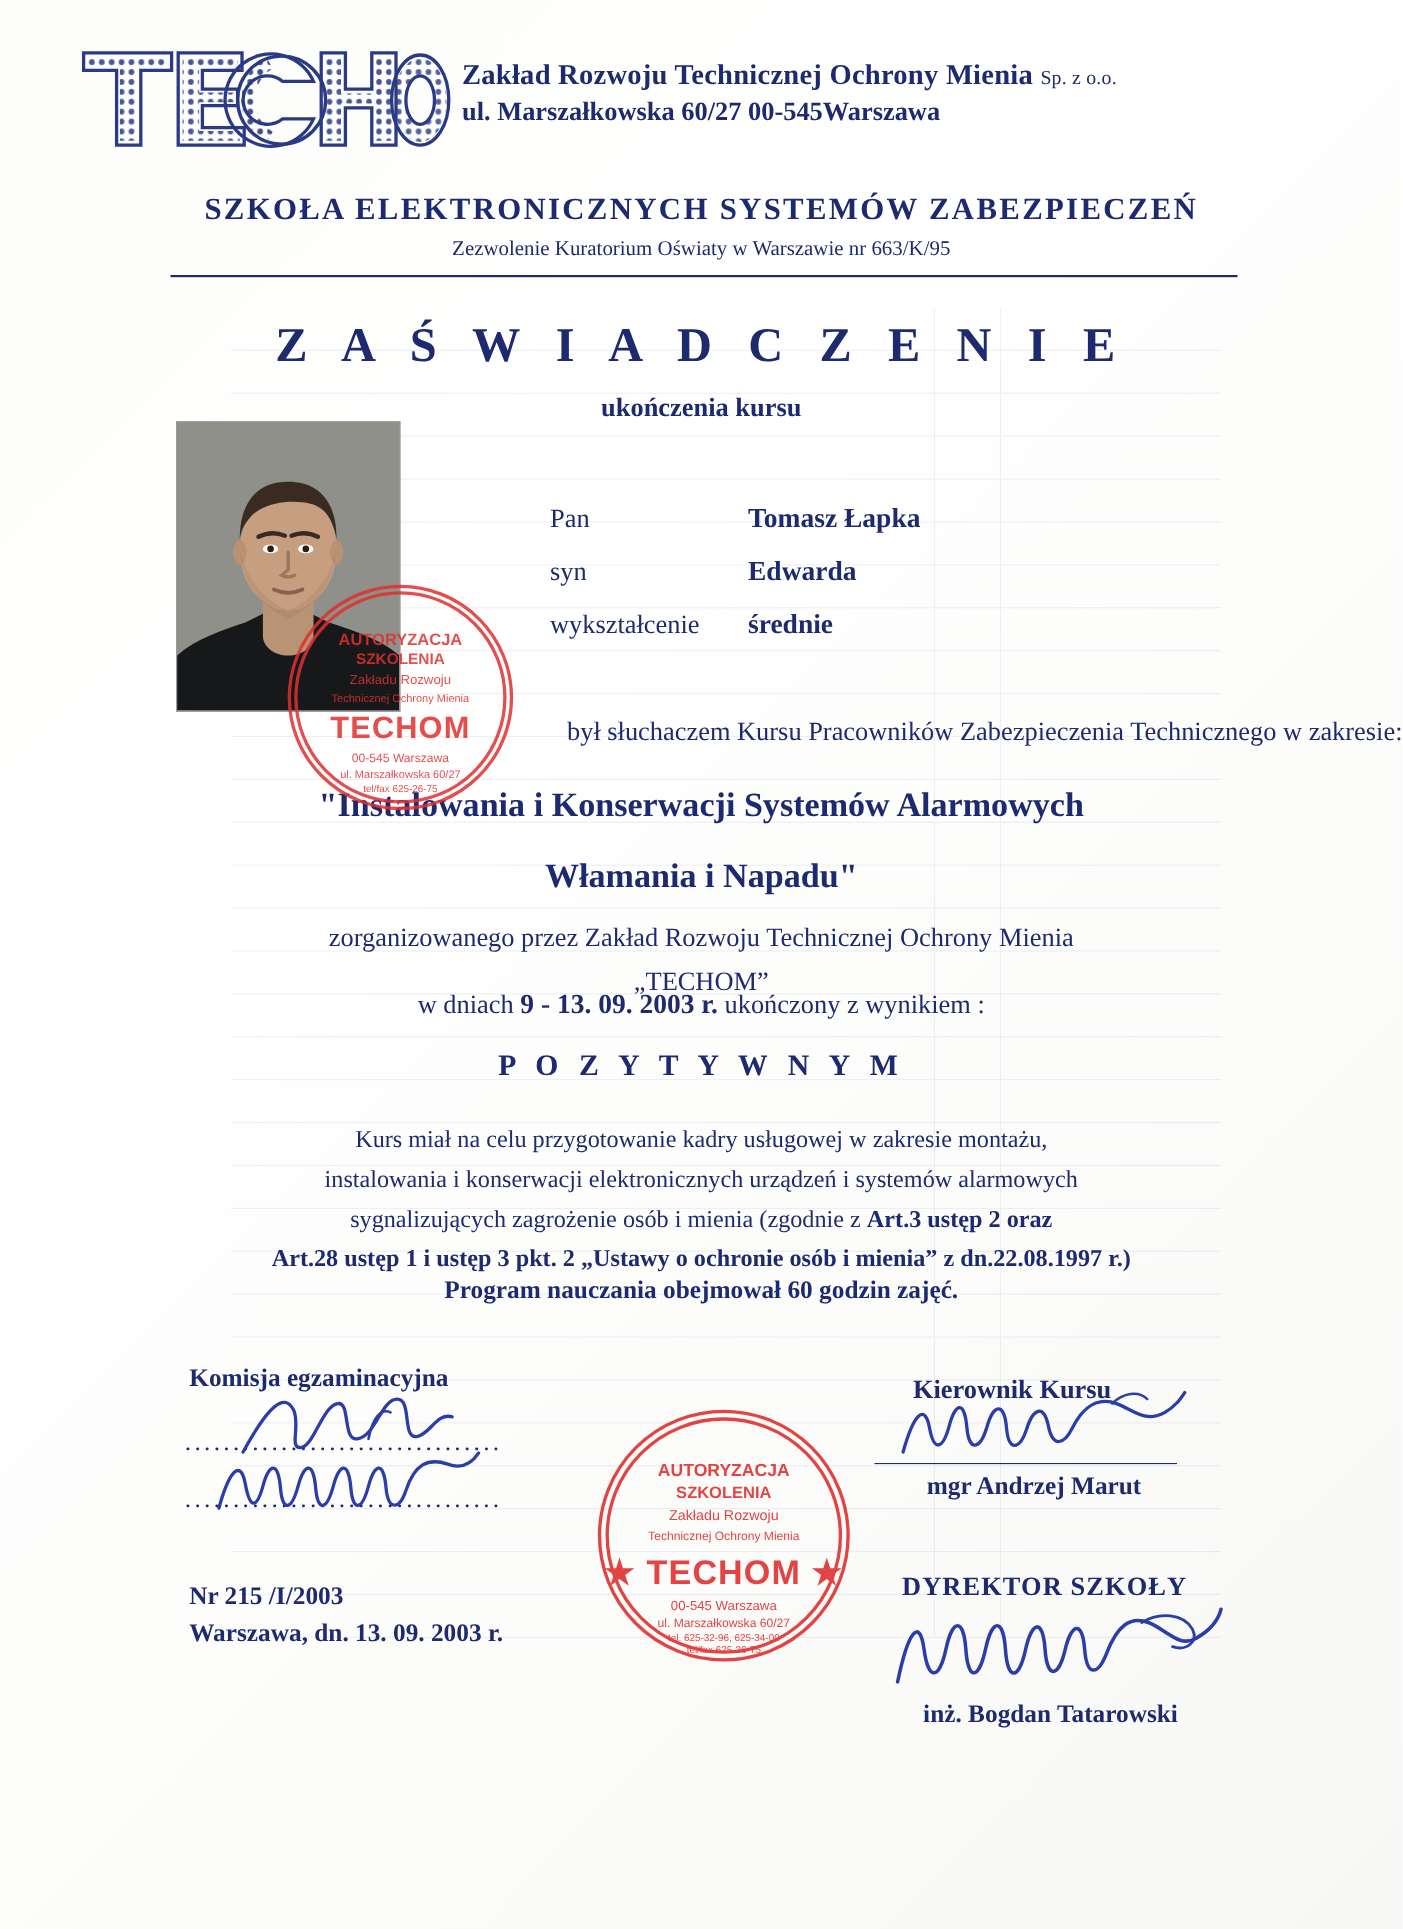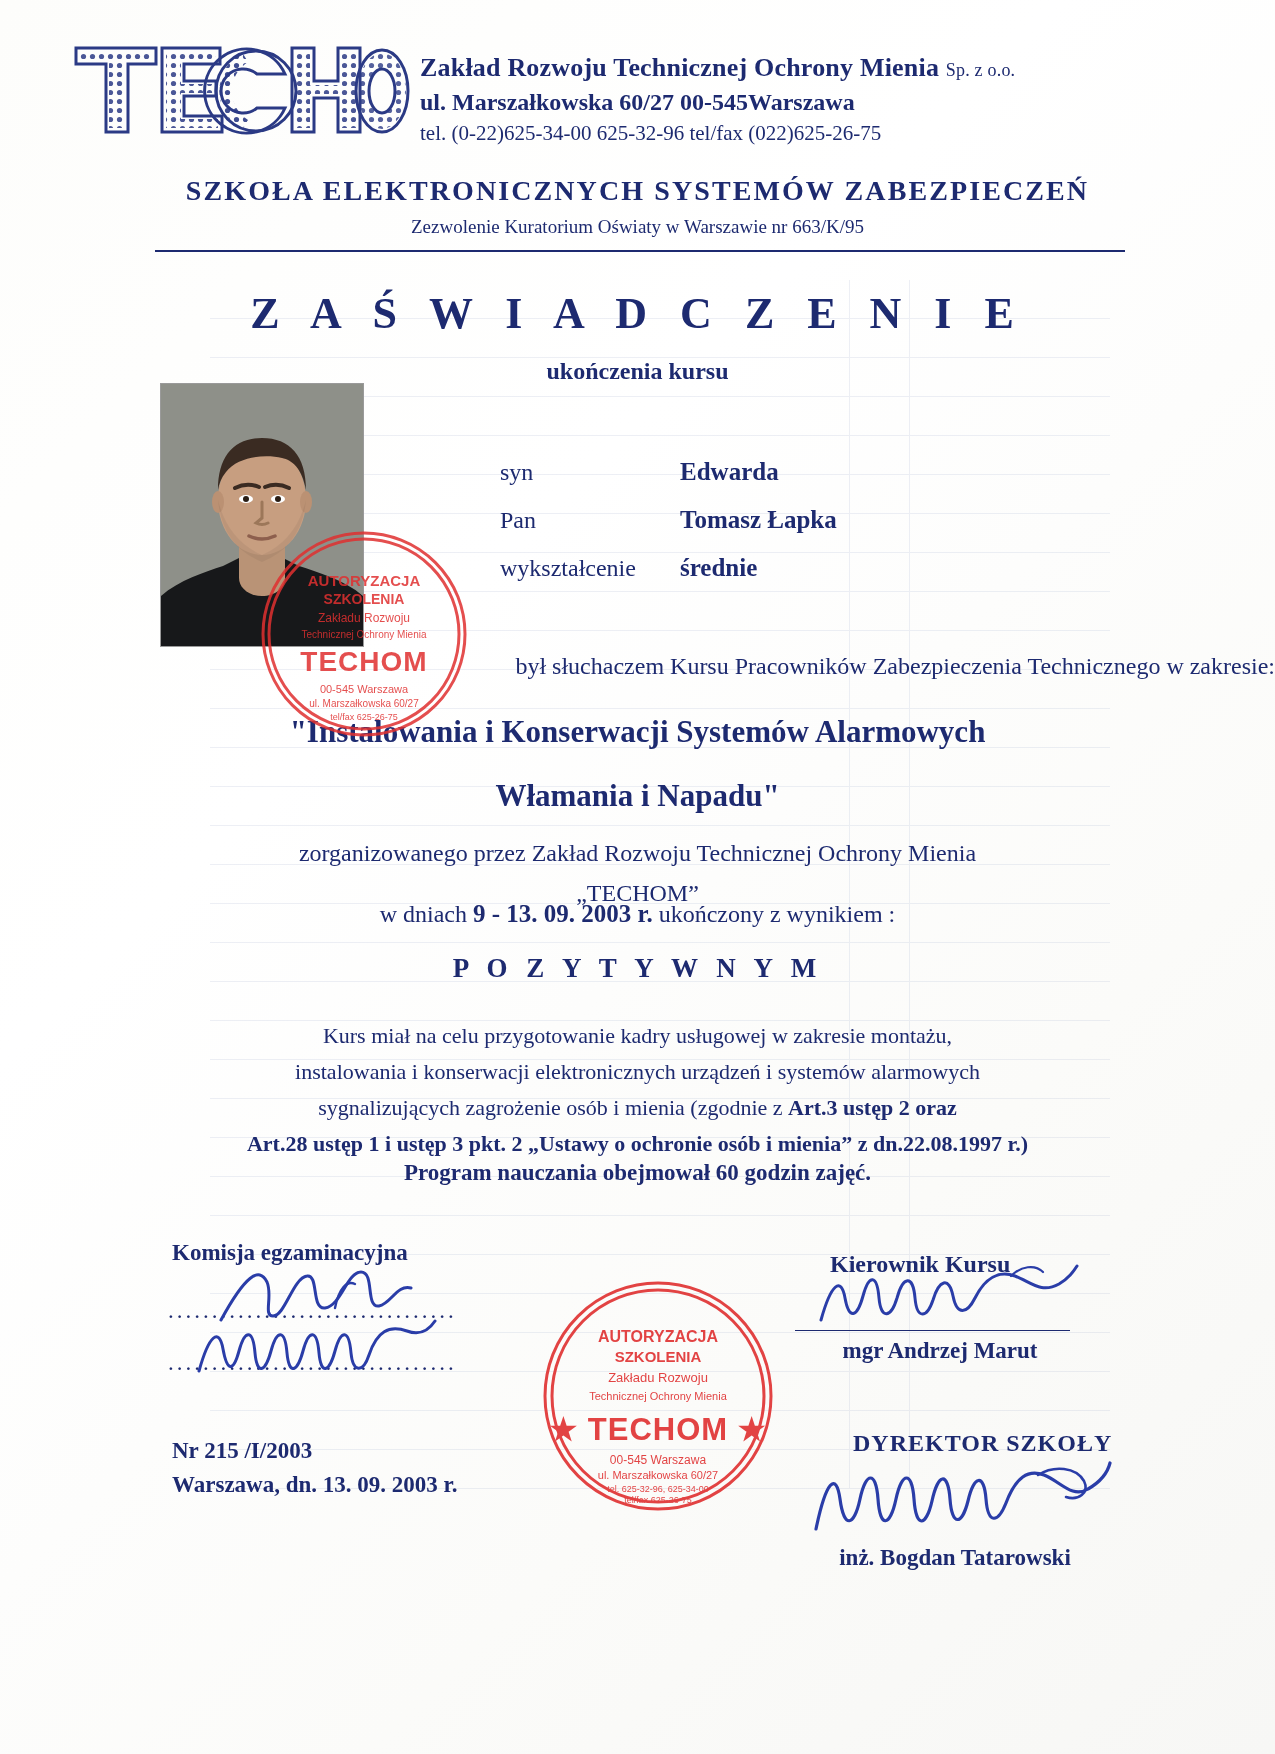--- a/index.html
+++ b/index.html
@@ -282,21 +282,20 @@
     font-size: 23px;
     font-weight: bold;
   }
 
   .dyrektor-label {
     position: absolute;
     left: 820px; top: 1430px;
     font-size: 24px;
     font-weight: bold;
     letter-spacing: 1px;
-    margin-left: 33px;
   }
   .sig-dyrektor {
     position: absolute;
     left: 810px; top: 1455px;
     width: 310px; height: 95px;
   }
   .dyrektor-name {
     position: absolute;
     left: 790px; top: 1545px;
     width: 330px;
@@ -509,21 +508,20 @@
         <path d="M292 98 V58 h16 l10 22 l10 -22 h16 v40" fill="none" stroke="none"></path>
       </svg>
     </div>
 
     <div class="org-block">
       <div class="org-line1">
         <span>Zakład Rozwoju Technicznej Ochrony Mienia</span>
         <span class="suffix">Sp. z  o.o.</span>
       </div>
       <div class="org-line2">ul. Marszałkowska 60/27   00-545Warszawa</div>
-      <div class="org-line3">tel. (0-22)625-34-00   625-32-96  tel/fax (022)625-26-75</div>
     </div>
   </div>
 
   <div class="school-line">SZKOŁA  ELEKTRONICZNYCH  SYSTEMÓW  ZABEZPIECZEŃ</div>
   <div class="permit-line">Zezwolenie Kuratorium Oświaty w Warszawie nr 663/K/95</div>
   <div class="rule"></div>
 
   <div class="title">Z A Ś W I A D C Z E N I E</div>
   <div class="subtitle">ukończenia kursu</div>
 
@@ -553,26 +551,26 @@
       <path d="M101 118 v16 l-6 5 q6 3 12 0" stroke="#9c7759" stroke-width="3" fill="none" stroke-linecap="round"></path>
 
       <path d="M88 152 q13 6 26 0" stroke="#8d5f4d" stroke-width="3.5" fill="none" stroke-linecap="round"></path>
 
       <path d="M57 116 q10 40 44 55 q34 -15 44 -55 q-4 46 -44 62 q-40 -16 -44 -62 z" fill="#000" opacity="0.05"></path>
     </svg>
   </div>
 
   <div class="fields">
     <div class="row">
+      <span class="lbl">Pan</span>
+      <span class="val">Tomasz Łapka</span>
+    </div>
+    <div class="row">
       <span class="lbl">syn</span>
       <span class="val">Edwarda</span>
-    </div>
-    <div class="row">
-      <span class="lbl">Pan</span>
-      <span class="val">Tomasz Łapka</span>
     </div>
     <div class="row">
       <span class="lbl">wykształcenie</span>
       <span class="val">średnie</span>
     </div>
   </div>
 
   <div class="line-slucha">był  słuchaczem  Kursu Pracowników Zabezpieczenia Technicznego w zakresie:</div>
 
   <div class="course-title">

